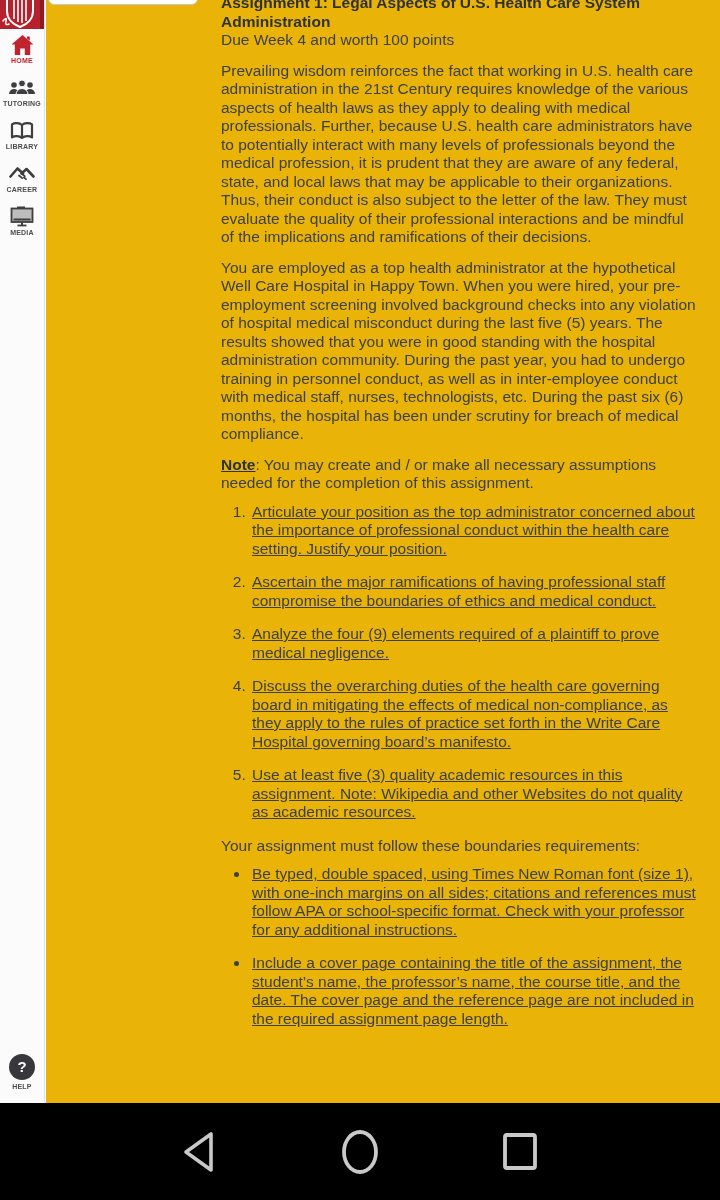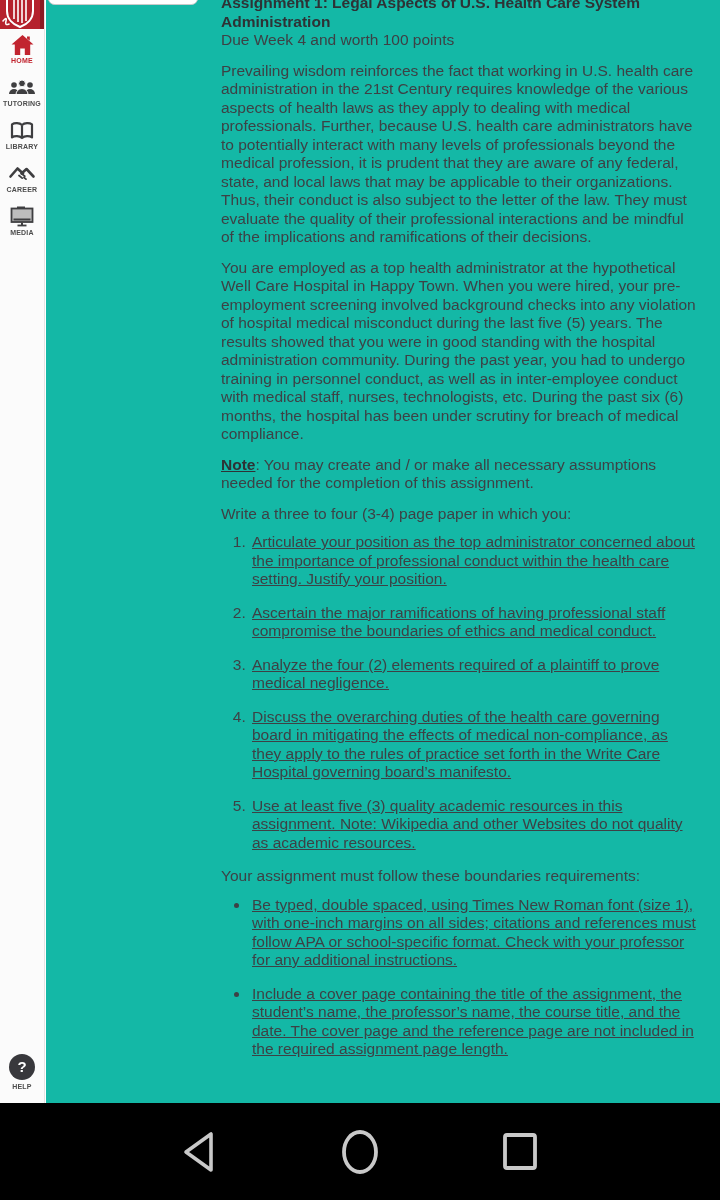--- a/index.html
+++ b/index.html
@@ -34,21 +34,21 @@
   }
   .help-circle {
     width:26px; height:26px; border-radius:50%; background:#38383c;
     color:#fff; font-size:15px; font-weight:bold; line-height:26px; text-align:center;
   }
   .help-item .side-label { margin-top:3px; }
 
   
   .content {
     position:absolute; left:46px; top:0; width:674px; height:1103px;
-    background:#14b8a6; overflow:hidden;
+    background:#eab308; overflow:hidden;
   }
   .clipped-pill {
     position:absolute; left:2px; top:-8px; width:150px; height:13px;
     border:1px solid #c9c9c9; border-radius:7px; background:#fff;
   }
   .doc {
     position:absolute; left:175px; top:-6px; width:479px;
     color:#3d4145; font-size:15.5px; line-height:18.5px;
   }
   .doc h1 { font-size:15.5px; line-height:18.5px; font-weight:bold; color:#2e3235; }
@@ -154,26 +154,25 @@
     <article class="doc">
       <h1>Assignment 1: Legal Aspects of U.S. Health Care System Administration</h1>
       <div class="due">Due Week 4 and worth 100 points</div>
 
       <p>Prevailing wisdom reinforces the fact that working in U.S. health care administration in the 21st Century requires knowledge of the various aspects of health laws as they apply to dealing with medical professionals. Further, because U.S. health care administrators have to potentially interact with many levels of professionals beyond the medical profession, it is prudent that they are aware of any federal, state, and local laws that may be applicable to their organizations. Thus, their conduct is also subject to the letter of the law. They must evaluate the quality of their professional interactions and be mindful of the implications and ramifications of their decisions.</p>
 
       <p>You are employed as a top health administrator at the hypothetical Well Care Hospital in Happy Town. When you were hired, your pre-employment screening involved background checks into any violation of hospital medical misconduct during the last five (5) years. The results showed that you were in good standing with the hospital administration community. During the past year, you had to undergo training in personnel conduct, as well as in inter-employee conduct with medical staff, nurses, technologists, etc. During the past six (6) months, the hospital has been under scrutiny for breach of medical compliance.</p>
 
       <p><b>Note</b><span>: You may create and / or make all necessary assumptions needed for the completion of this assignment.</span></p>
 
-      <p>Write a three to four (3-4) page paper in which you:</p>
 
       <ol>
         <li>Articulate your position as the top administrator concerned about the importance of professional conduct within the health care setting. Justify your position.</li>
         <li>Ascertain the major ramifications of having professional staff compromise the boundaries of ethics and medical conduct.</li>
-        <li>Analyze the four (2) elements required of a plaintiff to prove medical negligence.</li>
+        <li>Analyze the four (9) elements required of a plaintiff to prove medical negligence.</li>
         <li>Discuss the overarching duties of the health care governing board in mitigating the effects of medical non-compliance, as they apply to the rules of practice set forth in the Write Care Hospital governing board’s manifesto.</li>
         <li>Use at least five (3) quality academic resources in this assignment. Note: Wikipedia and other Websites do not quality as academic resources.</li>
       </ol>
 
       <p>Your assignment must follow these boundaries requirements:</p>
 
       <ul>
         <li>Be typed, double spaced, using Times New Roman font (size 1), with one-inch margins on all sides; citations and references must follow APA or school-specific format. Check with your professor for any additional instructions.</li>
         <li>Include a cover page containing the title of the assignment, the student’s name, the professor’s name, the course title, and the date. The cover page and the reference page are not included in the required assignment page length.</li>
       </ul>

